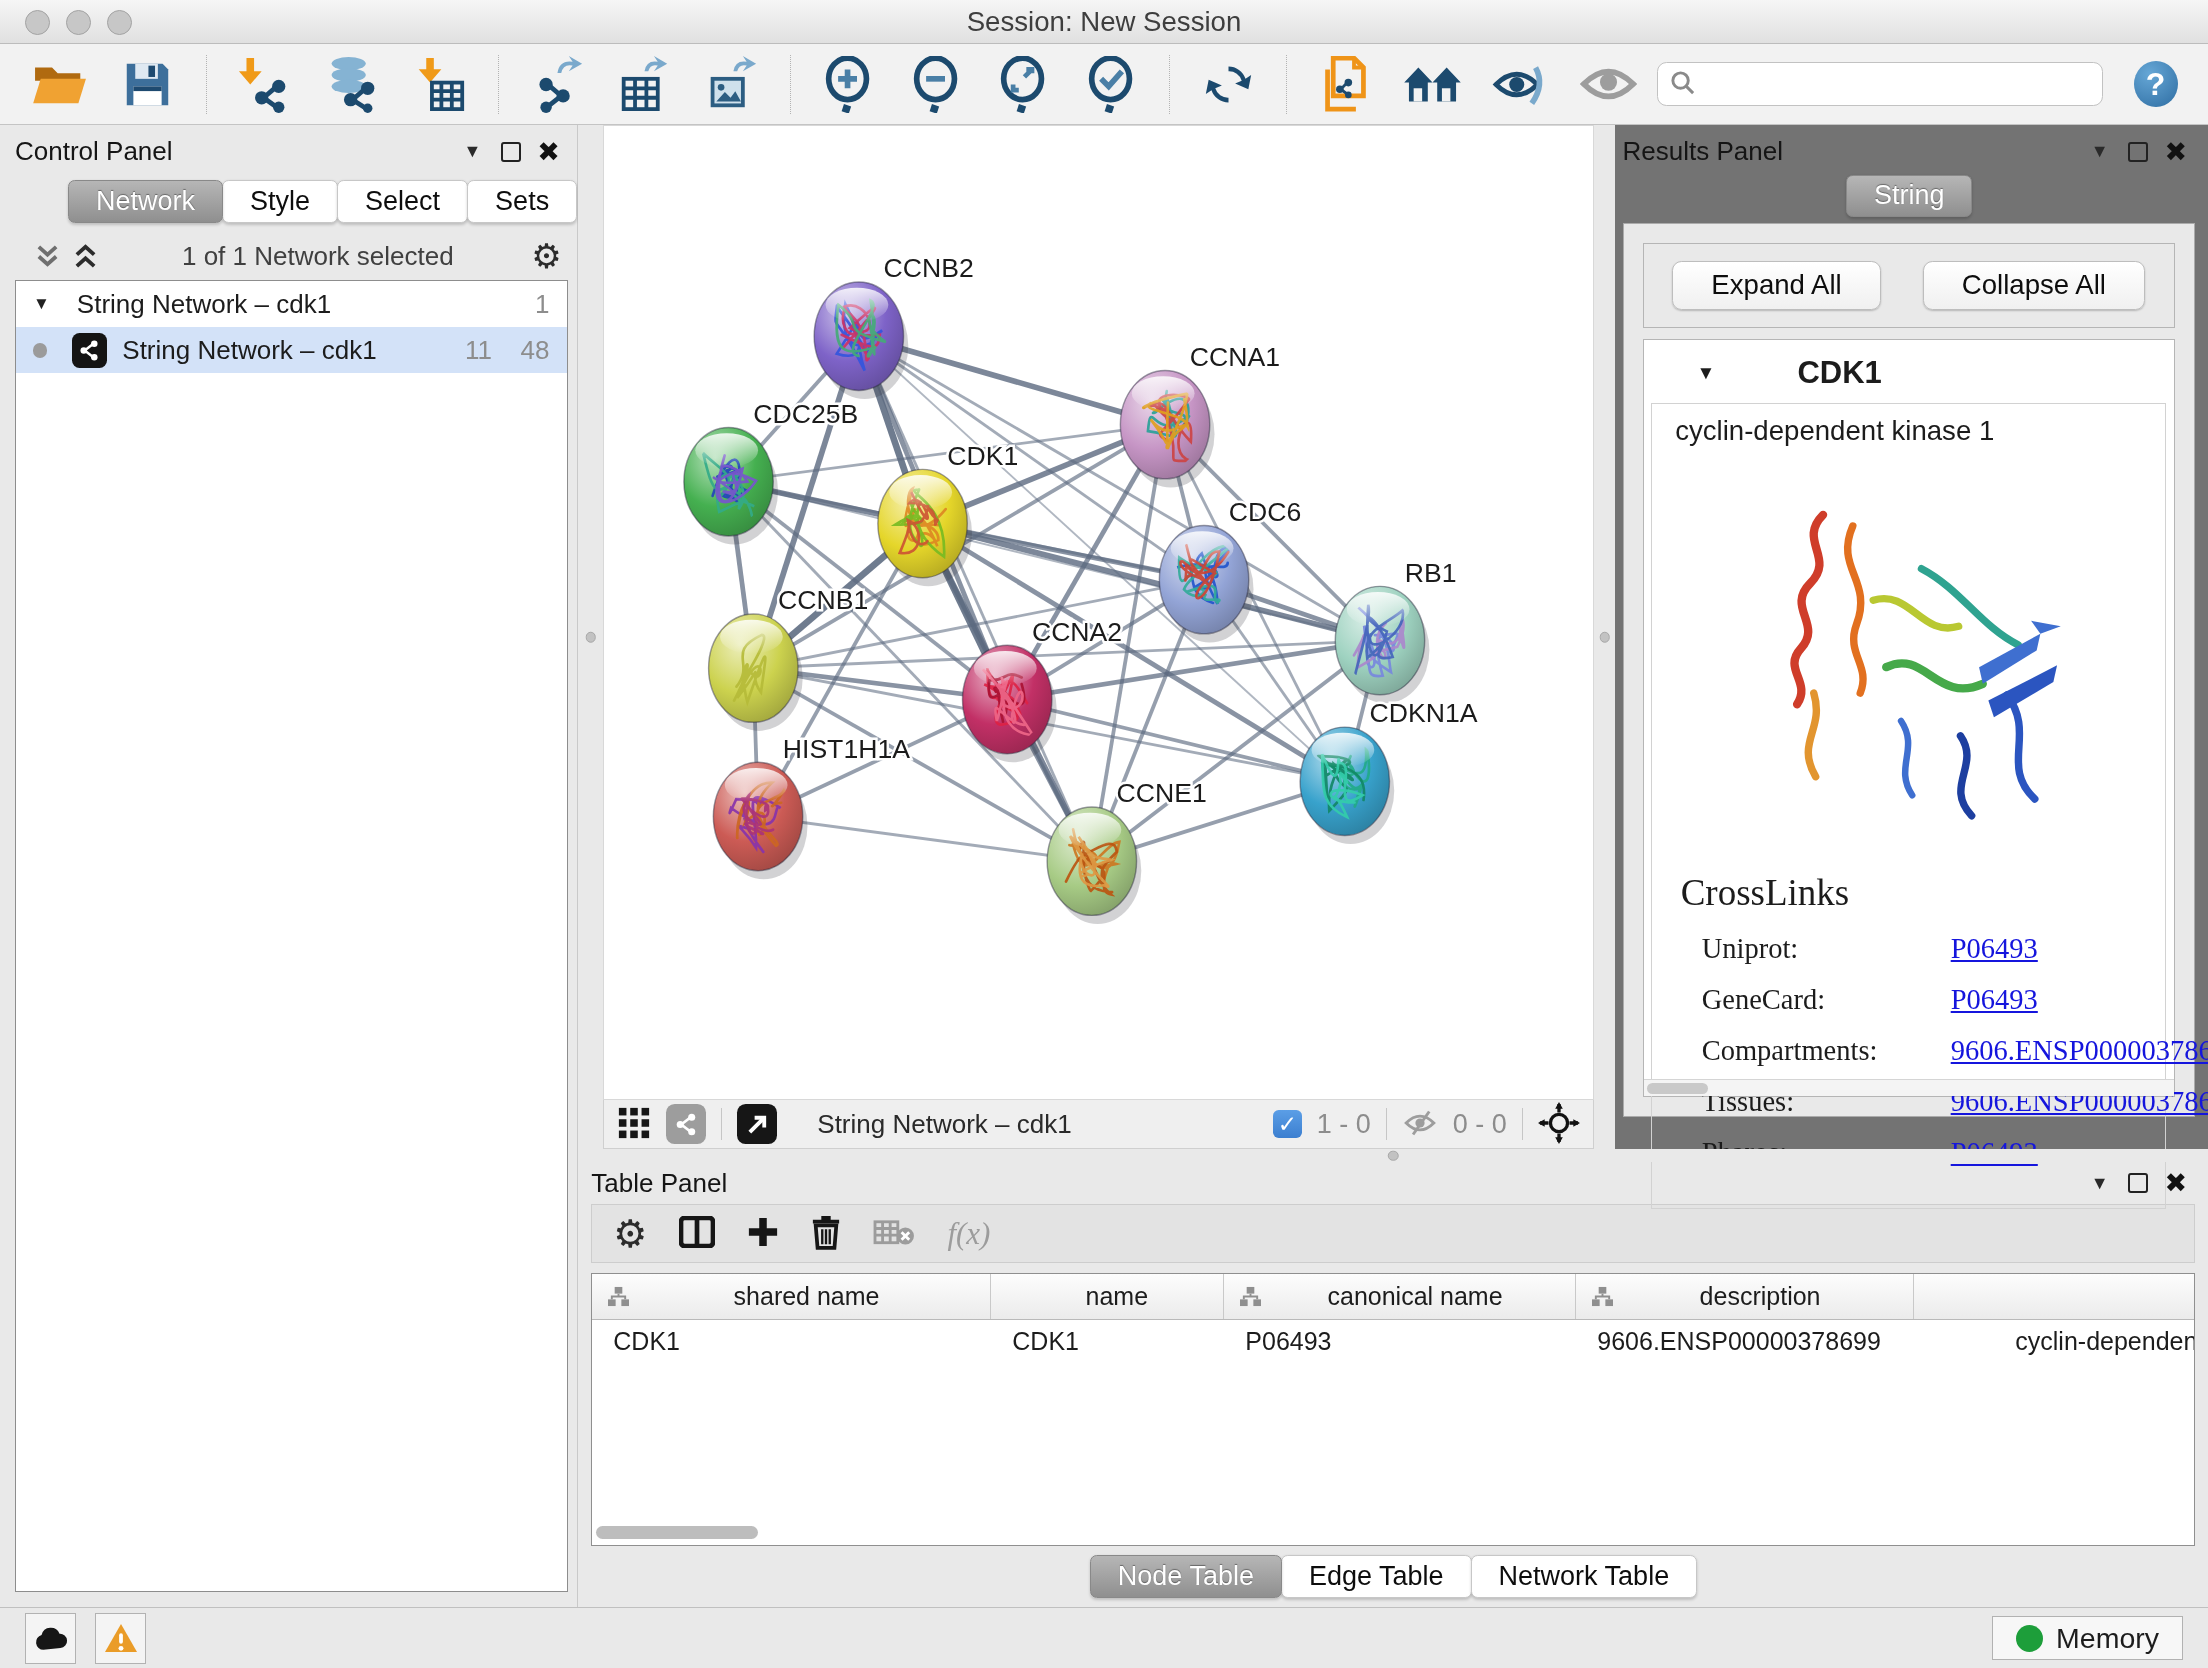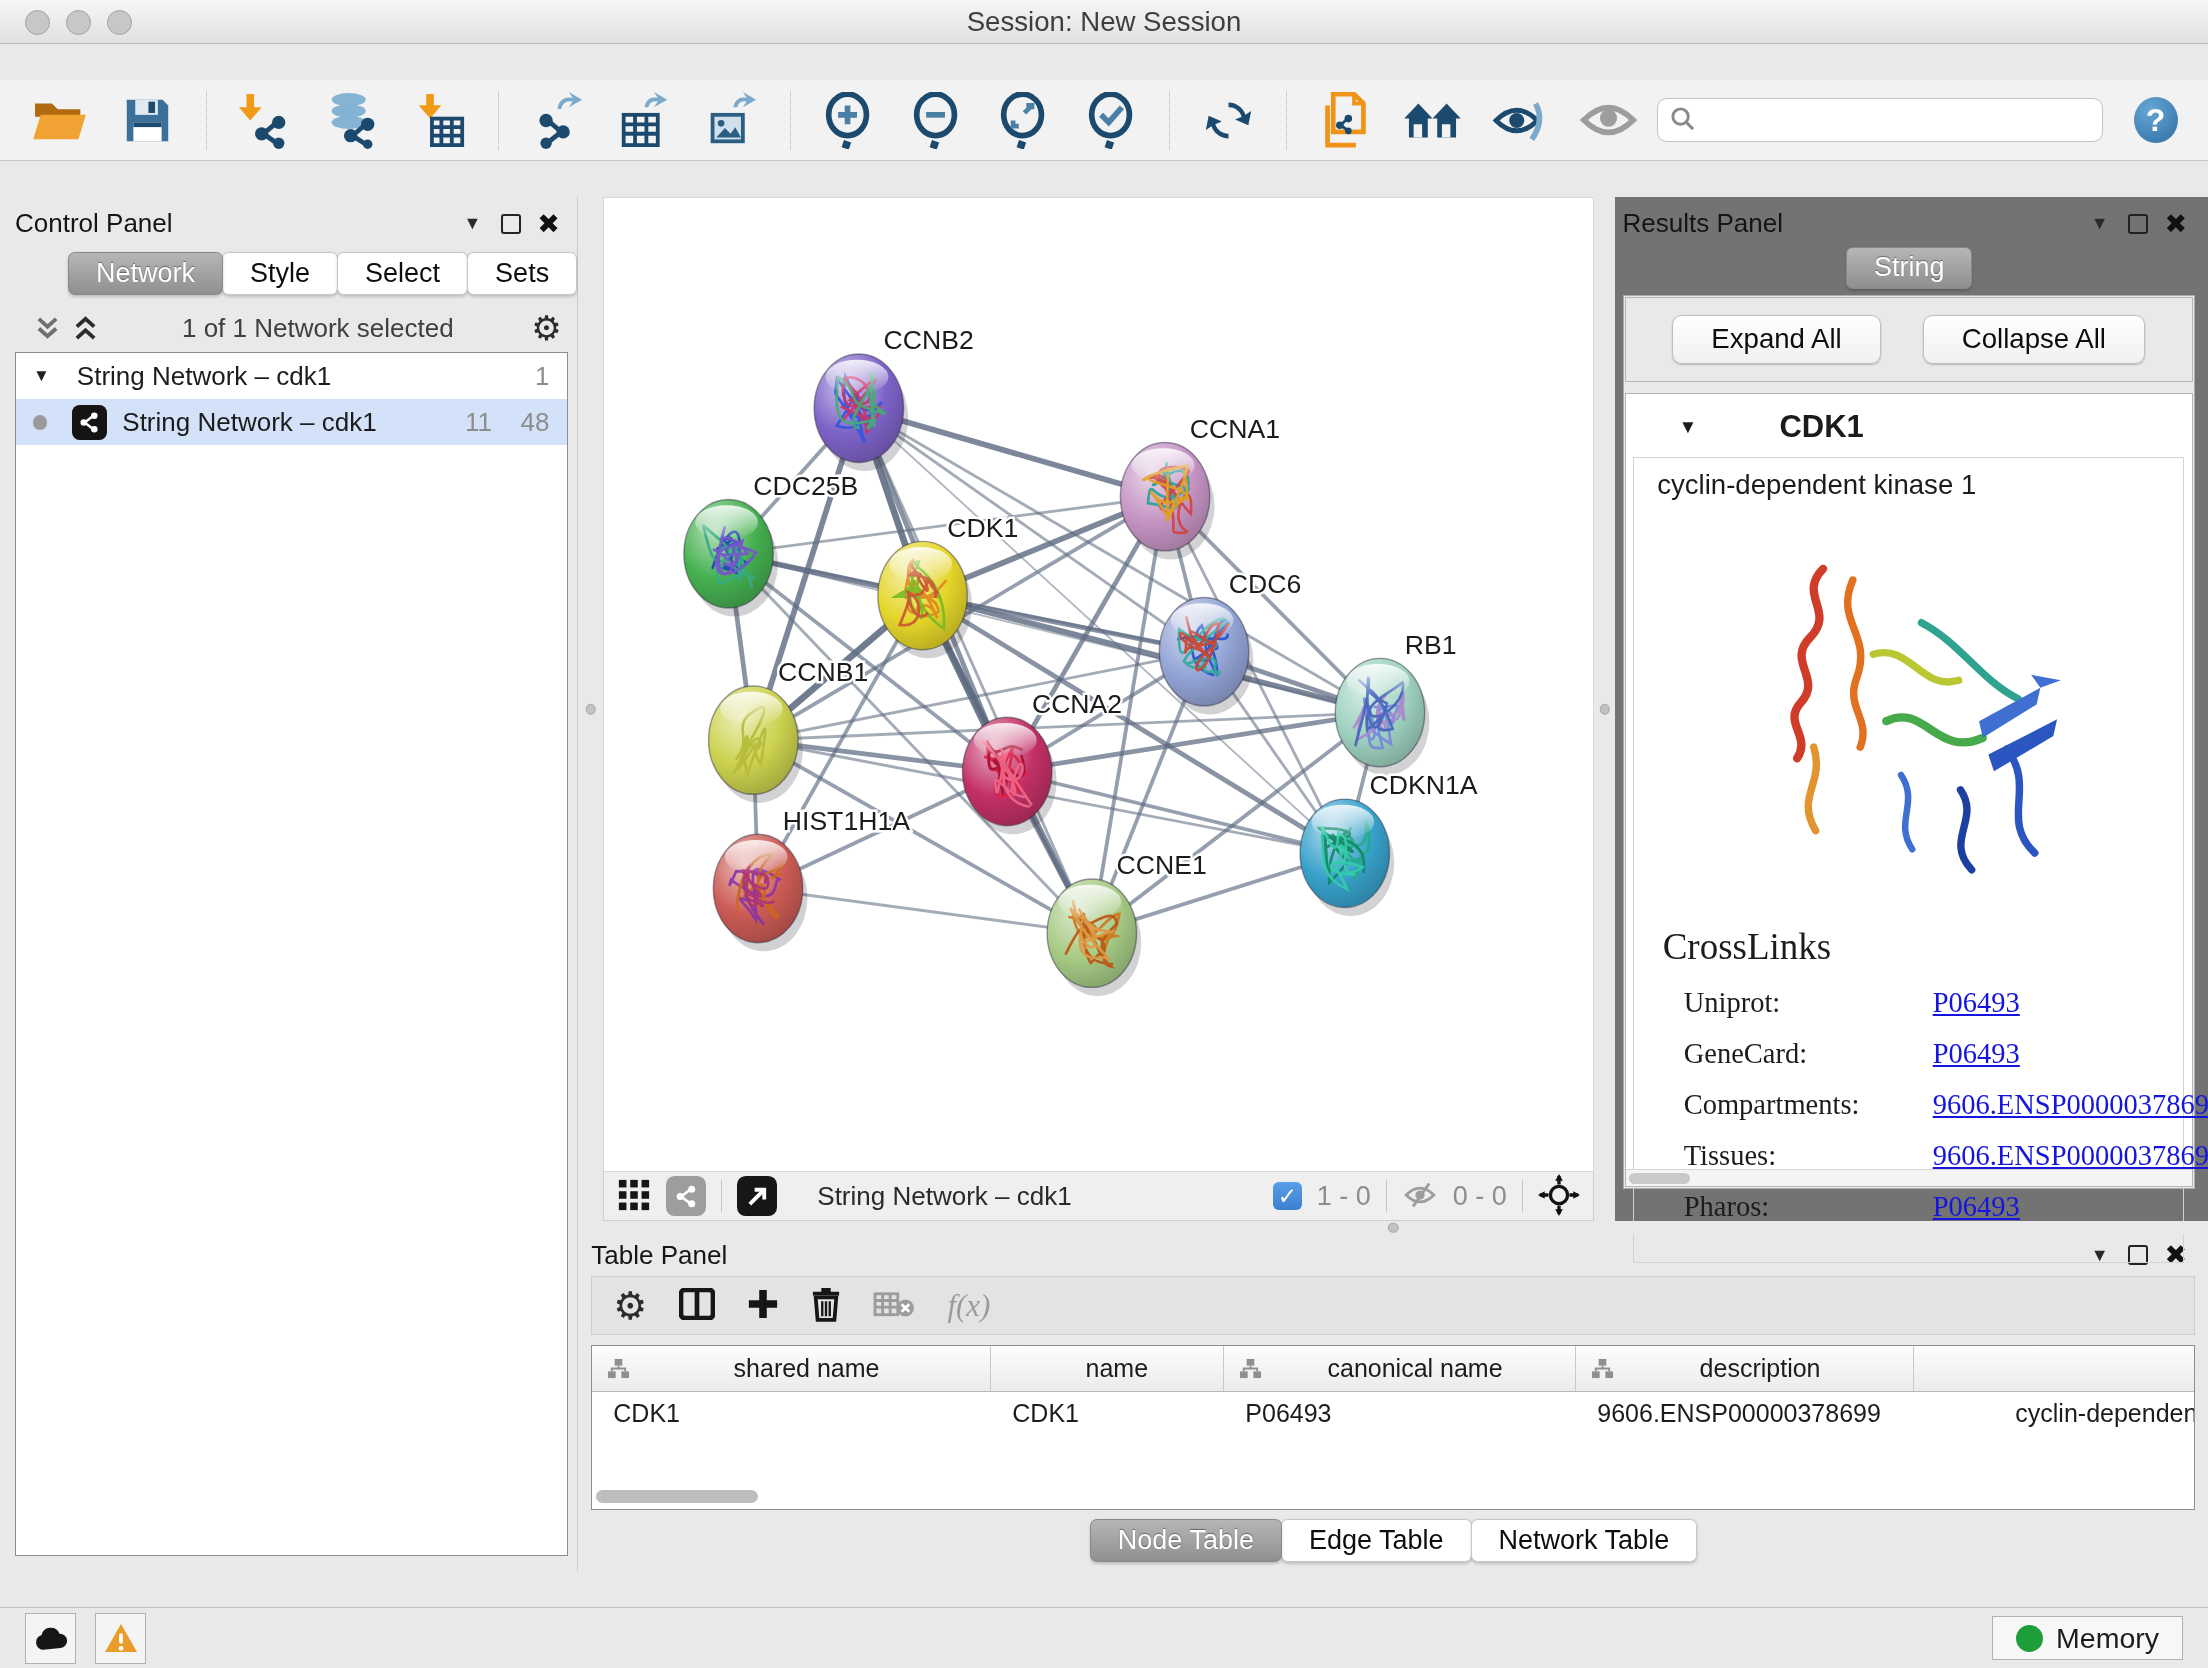--- a/index.html
+++ b/index.html
@@ -1,18 +1,18 @@
 <!DOCTYPE html>
 <html style="font-size:15px"><head>
 <meta charset="utf-8">
 <style>
   * { margin:0; padding:0; box-sizing:border-box; }
   html,body { width:2208px; height:1668px; overflow:hidden; }
   body { font-family:"Liberation Sans","DejaVu Sans",sans-serif; background:#e9e9e9; color:#1c1c1c; }
-  .window { width:2208px; height:1668px; display:flex; flex-direction:column;gap:36px; }
+  .window { width:2208px; height:1668px; display:flex; flex-direction:column; }
 
   
   .titlebar { height:44px; background:linear-gradient(#f6f6f6,#e0e0e0); border-bottom:1px solid #bcbcbc;
     position:relative; display:flex; align-items:center; justify-content:center; flex:0 0 auto; }
   .traffic { position:absolute; left:25px; top:9.5px; display:flex; gap:16px; }
   .traffic .light { width:25px; height:25px; border-radius:50%; background:#c7c7c7; border:1px solid #a3a3a3; }
   .window-title { font-size:27.6px; color:#3e3e3e; }
 
   
   .toolbar { height:81px; background:#f2f2f2; border-bottom:1px solid #c4c4c4; display:flex; align-items:center;
@@ -72,21 +72,21 @@
   .cf-title { font-size:26px; color:#2a2a2a; margin-left:25px; flex:1; }
   .checkbox { width:28.5px; height:28.5px; border-radius:5.7px; background:linear-gradient(#5b9ee6,#3c7fd0); color:#fff;
     font-size:23px; display:flex; align-items:center; justify-content:center; font-weight:bold; }
   .cf-num { font-size:27px; color:#8c8c8c; }
   .share-btn-gray { width:40px; height:40px; border-radius:8.6px; background:#9d9d9d; display:flex; align-items:center; justify-content:center; }
   .birdseye-btn { width:40px; height:40px; border-radius:8.6px; background:#161616; display:flex; align-items:center; justify-content:center; }
 
   
   .results-panel { flex:1; background:#737373; display:flex; flex-direction:column; padding:5.7px 13.3px 0 7.6px; min-width:0; }
   .results-tabs { display:flex; justify-content:center; margin:1.9px 0 5.7px; }
-  .results-body { border:1px solid #ababab; background:#e9e9e9; flex:1; margin-bottom:32px; padding:1px;
+  .results-body { border:1px solid #ababab; background:#e9e9e9; flex:1; margin-bottom:32px; padding:19px;
     display:flex; flex-direction:column; min-height:0; }
   .expand-box { border:1px solid #b5b5b5; padding:17px 9.5px; display:flex; justify-content:center; gap:42px; flex:0 0 auto; }
   .pbtn { background:linear-gradient(#ffffff,#f0f0f0); border:1px solid #bdbdbd; border-radius:9.5px; padding:7.6px 38px;
     font-size:27.6px; box-shadow:0 1px 1.9px rgba(0,0,0,.22); color:#0d0d0d; }
   .protein-box { border:1px solid #b5b5b5; background:#fff; flex:1; margin-top:11.4px; display:flex; flex-direction:column; min-height:0; position:relative; }
   .protein-header { display:flex; align-items:center; padding:15px 0 11.4px 53px; }
   .protein-header .pcaret { font-size:19px; margin-right:82px; }
   .protein-name { font-size:31px; font-weight:bold; }
   .protein-inner { border:1px solid #d2d2d2; margin:0 7.6px 7.6px; flex:1; padding:5.7px 0; }
   .protein-desc { font-size:27.6px; padding:5.7px 23px 9.5px; }

